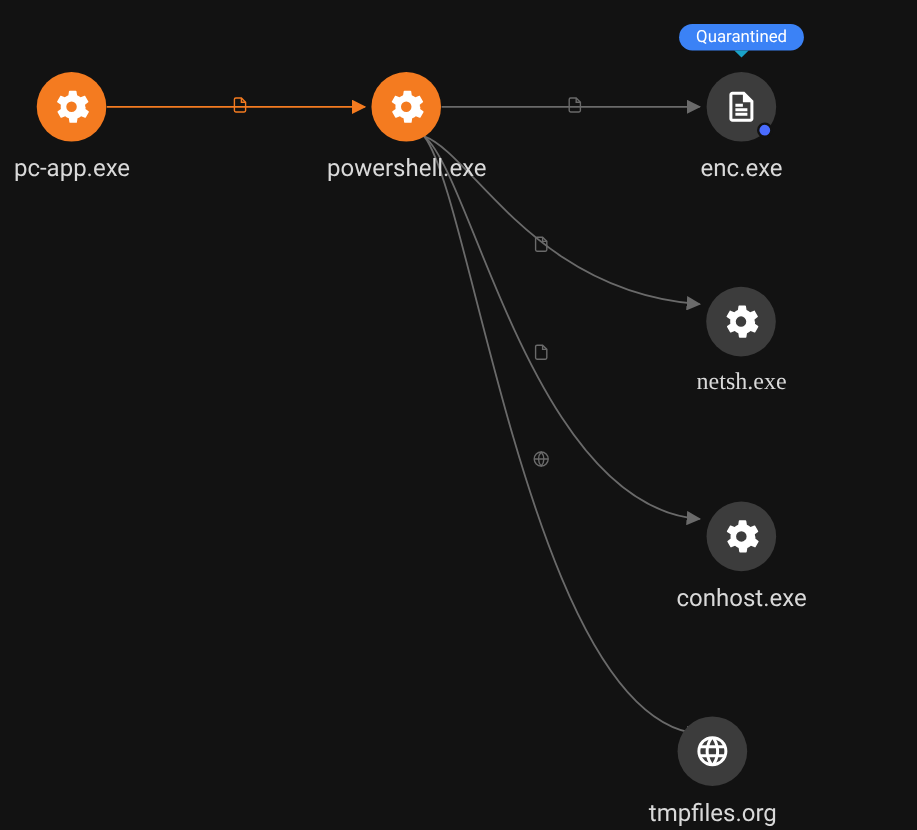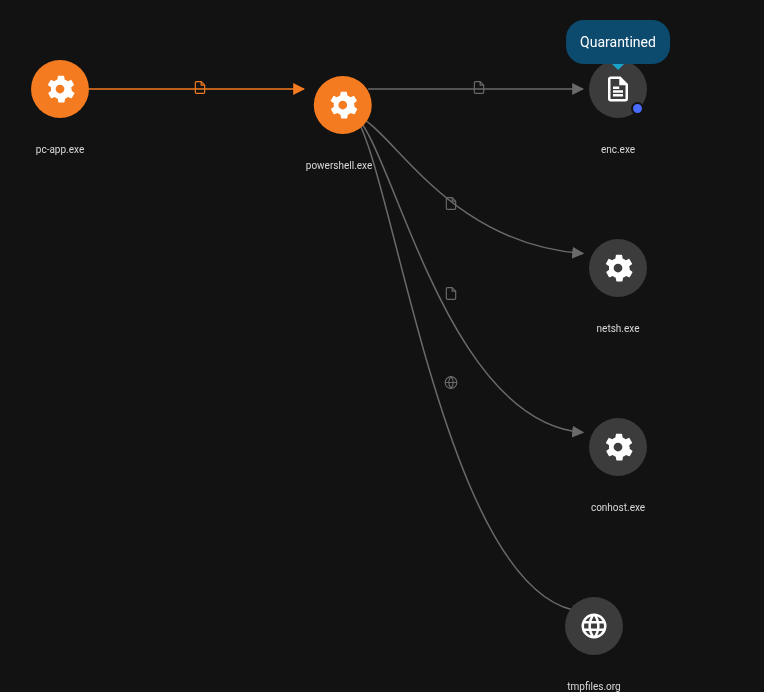--- a/index.html
+++ b/index.html
@@ -23,35 +23,35 @@
   .node-circle {
     width: 58px;
     height: 58px;
     border-radius: 50%;
     display: flex;
     align-items: center;
     justify-content: center;
     position: relative;
   }
   .node-label {
-    margin-top: 26px;
+    margin-top: 10px;
     color: #d9d9d9;
-    font-size: 10px;
+    font-size: 20px;
     white-space: nowrap;
     text-align: center;
   }
   .badge {
     position: absolute;
     top: -40px;
     left: 50%;
     transform: translateX(-50%);
-    background: #0c4a6e;
+    background: #3b82f6;
     color: #fff;
     font-size: 14px;
-    padding: 14px 14px;
+    padding: 3px 14px;
     border-radius: 18px;
     white-space: nowrap;
   }
   .badge::after {
     content: "";
     position: absolute;
     bottom: -6px;
     left: 50%;
     transform: translateX(-50%);
     border-left: 6px solid transparent;
@@ -104,39 +104,39 @@
 
 <div id="nodes-container">
     <div class="node" style="left: 60px; top: 60px;">
       <div class="node-circle" style="background:#f47b20">
         <svg width="30" height="30" viewBox="0 0 24 24" fill="#ffffff">
       <path d="M12 8.5a3.5 3.5 0 1 0 0 7 3.5 3.5 0 0 0 0-7zm9.4 3.5c0 .5 0 1-.1 1.4l2.1 1.6c.2.1.2.4.1.6l-2 3.5c-.1.2-.4.3-.6.2l-2.5-1a7.5 7.5 0 0 1-2.4 1.4l-.4 2.6c0 .2-.2.4-.5.4h-4c-.2 0-.4-.2-.5-.4l-.4-2.6a7.5 7.5 0 0 1-2.4-1.4l-2.5 1c-.2.1-.5 0-.6-.2l-2-3.5c-.1-.2-.1-.5.1-.6l2.1-1.6c-.1-.4-.1-.9-.1-1.4s0-1 .1-1.4L2.5 9c-.2-.1-.2-.4-.1-.6l2-3.5c.1-.2.4-.3.6-.2l2.5 1A7.5 7.5 0 0 1 9.9 4.3l.4-2.6c0-.2.2-.4.5-.4h4c.2 0 .4.2.5.4l.4 2.6c.9.3 1.7.8 2.4 1.4l2.5-1c.2-.1.5 0 .6.2l2 3.5c.1.2.1.5-.1.6l-2.1 1.6c.1.4.1.9.1 1.4z"></path>
     </svg>
       </div>
       <div class="node-label">pc-app.exe</div>
     </div>
-    <div class="node" style="left: 339px; top: 76px; align-items: flex-end;">
+    <div class="node" style="left: 339px; top: 60px;">
       <div class="node-circle" style="background:#f47b20">
         <svg width="30" height="30" viewBox="0 0 24 24" fill="#ffffff">
       <path d="M12 8.5a3.5 3.5 0 1 0 0 7 3.5 3.5 0 0 0 0-7zm9.4 3.5c0 .5 0 1-.1 1.4l2.1 1.6c.2.1.2.4.1.6l-2 3.5c-.1.2-.4.3-.6.2l-2.5-1a7.5 7.5 0 0 1-2.4 1.4l-.4 2.6c0 .2-.2.4-.5.4h-4c-.2 0-.4-.2-.5-.4l-.4-2.6a7.5 7.5 0 0 1-2.4-1.4l-2.5 1c-.2.1-.5 0-.6-.2l-2-3.5c-.1-.2-.1-.5.1-.6l2.1-1.6c-.1-.4-.1-.9-.1-1.4s0-1 .1-1.4L2.5 9c-.2-.1-.2-.4-.1-.6l2-3.5c.1-.2.4-.3.6-.2l2.5 1A7.5 7.5 0 0 1 9.9 4.3l.4-2.6c0-.2.2-.4.5-.4h4c.2 0 .4.2.5.4l.4 2.6c.9.3 1.7.8 2.4 1.4l2.5-1c.2-.1.5 0 .6.2l2 3.5c.1.2.1.5-.1.6l-2.1 1.6c.1.4.1.9.1 1.4z"></path>
     </svg>
       </div>
       <div class="node-label">powershell.exe</div>
     </div>
     <div class="node" style="left: 618px; top: 60px;">
       <div class="node-circle" style="background:#3c3c3c">
         <svg width="30" height="30" viewBox="0 0 24 24" fill="#ffffff">
       <path d="M14 2H6c-1.1 0-2 .9-2 2v16c0 1.1.9 2 2 2h12c1.1 0 2-.9 2-2V8l-6-6zM6 20V4h7v5h5v11H6zm2-7h8v2H8v-2zm0 3h8v2H8v-2zm0-6h5v2H8v-2z"></path>
     </svg>
         <span class="status-dot"></span>
       </div>
       <div class="node-label">enc.exe</div>
       <div class="badge">Quarantined</div>
     </div>
-    <div class="node" style="left: 618px; top: 239px;">
+    <div class="node" style="left: 618px; top: 239px; font-family: Liberation Serif, serif;">
       <div class="node-circle" style="background:#3c3c3c">
         <svg width="30" height="30" viewBox="0 0 24 24" fill="#ffffff">
       <path d="M12 8.5a3.5 3.5 0 1 0 0 7 3.5 3.5 0 0 0 0-7zm9.4 3.5c0 .5 0 1-.1 1.4l2.1 1.6c.2.1.2.4.1.6l-2 3.5c-.1.2-.4.3-.6.2l-2.5-1a7.5 7.5 0 0 1-2.4 1.4l-.4 2.6c0 .2-.2.4-.5.4h-4c-.2 0-.4-.2-.5-.4l-.4-2.6a7.5 7.5 0 0 1-2.4-1.4l-2.5 1c-.2.1-.5 0-.6-.2l-2-3.5c-.1-.2-.1-.5.1-.6l2.1-1.6c-.1-.4-.1-.9-.1-1.4s0-1 .1-1.4L2.5 9c-.2-.1-.2-.4-.1-.6l2-3.5c.1-.2.4-.3.6-.2l2.5 1A7.5 7.5 0 0 1 9.9 4.3l.4-2.6c0-.2.2-.4.5-.4h4c.2 0 .4.2.5.4l.4 2.6c.9.3 1.7.8 2.4 1.4l2.5-1c.2-.1.5 0 .6.2l2 3.5c.1.2.1.5-.1.6l-2.1 1.6c.1.4.1.9.1 1.4z"></path>
     </svg>
       </div>
       <div class="node-label">netsh.exe</div>
     </div>
     <div class="node" style="left: 618px; top: 418px; justify-content: space-between;">
       <div class="node-circle" style="background:#3c3c3c">
         <svg width="30" height="30" viewBox="0 0 24 24" fill="#ffffff">

